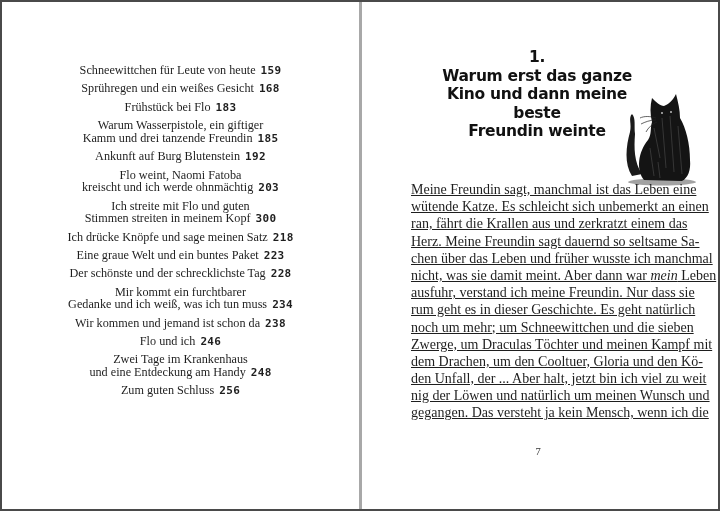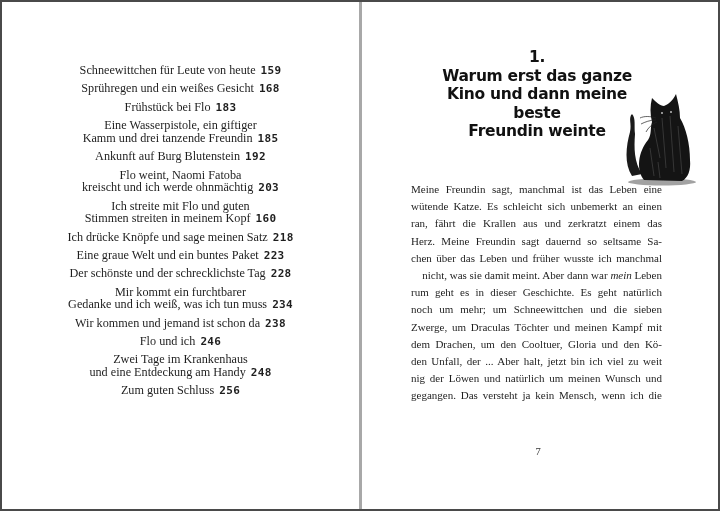--- a/index.html
+++ b/index.html
@@ -43,22 +43,22 @@
     text-align: center;
     font-family: "DejaVu Sans", sans-serif; font-weight: bold;
     font-size: 15.5px; line-height: 18.5px; color: #111;
     letter-spacing: -0.3px;
   }
   .cat {
     position: absolute; left: 258px; top: 86px; width: 80px; height: 100px;
   }
   .body-text {
     position: absolute; left: 49px; width: 251px; top: 179px;
-    font-size: 11px; line-height: 17.2px;
-    text-align: justify; color: #1e1e1e;
+    font-size: 14px; line-height: 17.2px;
+    text-align: justify; color: #1e1e1e; text-decoration: underline;
   }
   .body-line { display: block; text-align-last: justify; white-space: nowrap; height: 17.2px; }
   .page-number {
     position: absolute; left: 0; width: 352px; top: 444px;
     text-align: center; font-size: 10.5px; color: #333;
   }
 </style>
 </head>
 <body>
 
@@ -69,33 +69,33 @@
         <div class="toc-entry">
           <span class="title-line"><span>Schneewittchen für Leute von heute</span><span class="toc-page">159</span></span>
         </div>
         <div class="toc-entry">
           <span class="title-line"><span>Sprühregen und ein weißes Gesicht</span><span class="toc-page">168</span></span>
         </div>
         <div class="toc-entry">
           <span class="title-line"><span>Frühstück bei Flo</span><span class="toc-page">183</span></span>
         </div>
         <div class="toc-entry">
-          <span class="title-line">Eine Wasserpistole, ein giftiger</span>
+          <span class="title-line">Warum Wasserpistole, ein giftiger</span>
           <span class="title-line"><span>Kamm und drei tanzende Freundin</span><span class="toc-page">185</span></span>
         </div>
         <div class="toc-entry">
           <span class="title-line"><span>Ankunft auf Burg Blutenstein</span><span class="toc-page">192</span></span>
         </div>
         <div class="toc-entry">
           <span class="title-line">Flo weint, Naomi Fatoba</span>
           <span class="title-line"><span>kreischt und ich werde ohnmächtig</span><span class="toc-page">203</span></span>
         </div>
         <div class="toc-entry">
           <span class="title-line">Ich streite mit Flo und guten</span>
-          <span class="title-line"><span>Stimmen streiten in meinem Kopf</span><span class="toc-page">160</span></span>
+          <span class="title-line"><span>Stimmen streiten in meinem Kopf</span><span class="toc-page">300</span></span>
         </div>
         <div class="toc-entry">
           <span class="title-line"><span>Ich drücke Knöpfe und sage meinen Satz</span><span class="toc-page">218</span></span>
         </div>
         <div class="toc-entry">
           <span class="title-line"><span>Eine graue Welt und ein buntes Paket</span><span class="toc-page">223</span></span>
         </div>
         <div class="toc-entry">
           <span class="title-line"><span>Der schönste und der schrecklichste Tag</span><span class="toc-page">228</span></span>
         </div>
@@ -157,25 +157,26 @@
         <circle cx="51" cy="24" r="1" fill="#bbb"></circle>
       </svg>
     </div>
 
     <div class="body-text" id="body-text">
         <span class="body-line">Meine Freundin sagt, manchmal ist das Leben eine</span>
         <span class="body-line">wütende Katze. Es schleicht sich unbemerkt an einen</span>
         <span class="body-line">ran, fährt die Krallen aus und zerkratzt einem das</span>
         <span class="body-line">Herz. Meine Freundin sagt dauernd so seltsame Sa-</span>
         <span class="body-line">chen über das Leben und früher wusste ich manchmal</span>
-        <span class="body-line" style="text-align-last: auto; word-spacing: 0px; display: flex; justify-content: flex-end;">
+        <span class="body-line" style="text-align-last: auto; word-spacing: 0px; display: flex; justify-content: space-between;">
           <span style="white-space: pre;">nicht, was sie damit meint. Aber dann war </span>
           <em style="white-space: pre;">mein</em>
           <span style="white-space: pre;"> Leben</span>
         </span>
+        <span class="body-line">ausfuhr, verstand ich meine Freundin. Nur dass sie</span>
         <span class="body-line">rum geht es in dieser Geschichte. Es geht natürlich</span>
         <span class="body-line">noch um mehr; um Schneewittchen und die sieben</span>
         <span class="body-line">Zwerge, um Draculas Töchter und meinen Kampf mit</span>
         <span class="body-line">dem Drachen, um den Cooltuer, Gloria und den Kö-</span>
         <span class="body-line">den Unfall, der ... Aber halt, jetzt bin ich viel zu weit</span>
         <span class="body-line">nig der Löwen und natürlich um meinen Wunsch und</span>
         <span class="body-line">gegangen. Das versteht ja kein Mensch, wenn ich die</span>
       </div>
 
     <div class="page-number">7</div>

